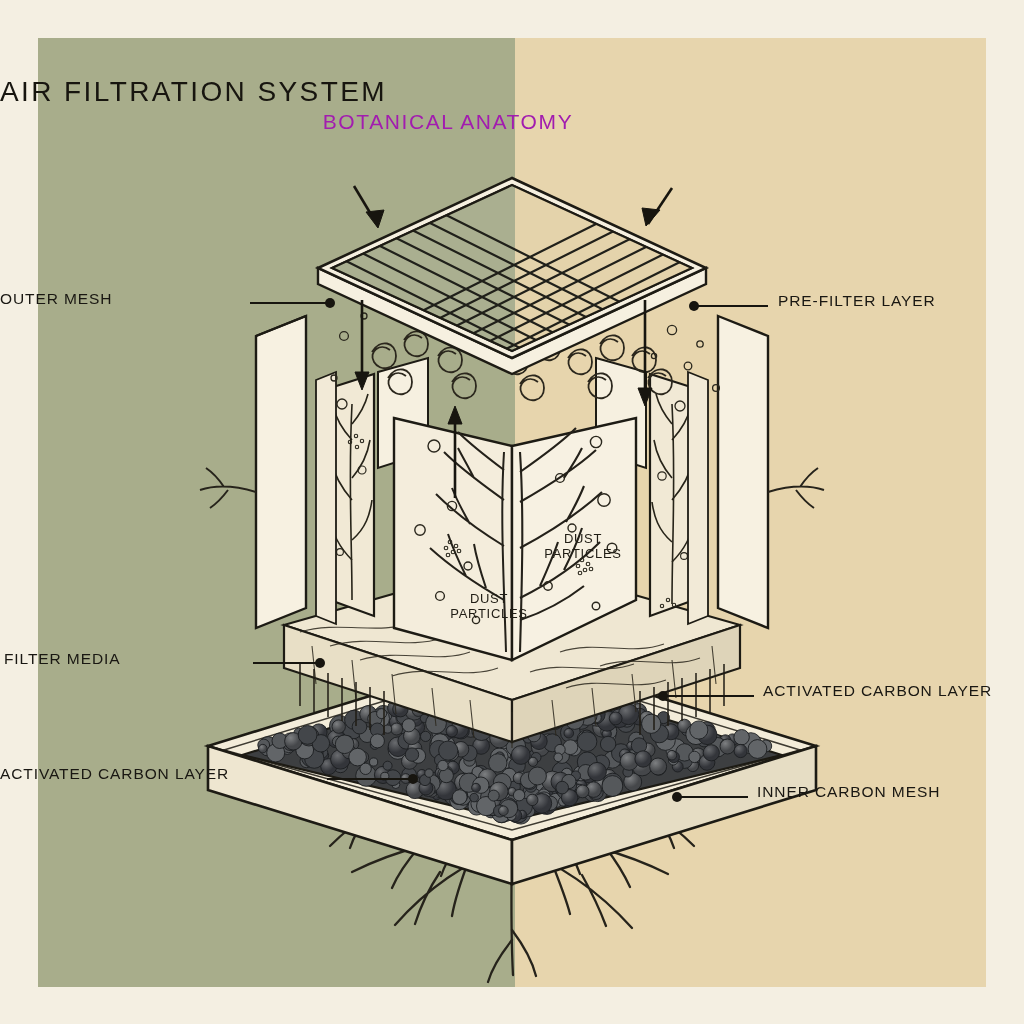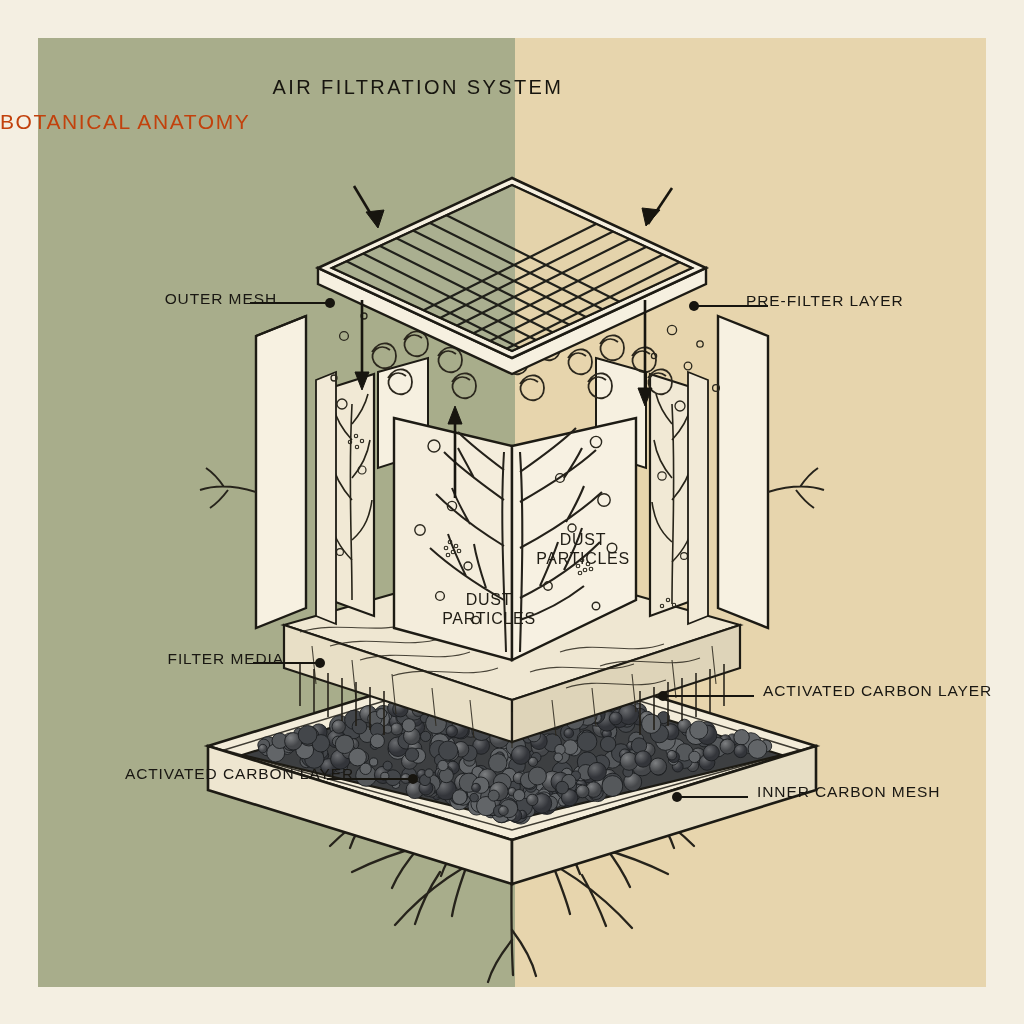--- a/index.html
+++ b/index.html
@@ -3,26 +3,26 @@
 <meta charset="utf-8">
 <style>
   html,body{margin:0;padding:0;background:#f4efe2;}
   body{width:1024px;height:1024px;overflow:hidden;
        font-family:"Liberation Sans","DejaVu Sans",sans-serif;}
   #stage{position:relative;width:1024px;height:1024px;background:#f4efe2;}
   #figure{position:absolute;left:0;top:0;width:1024px;height:1024px;}
   .lbl{position:absolute;font-size:15.5px;letter-spacing:0.9px;color:#191712;
        white-space:nowrap;font-weight:400;}
   .lbl-r{text-align:left;}
-  .lbl-l{text-align:right;padding-left:27px;}
-  .ttl1{position:absolute;left:0;top:76px;width:836px;text-align:center;
-        font-size:20px;letter-spacing:2.4px;color:#17150f;}
-  .ttl2{position:absolute;left:0;top:110px;width:896px;text-align:left;
-        font-size:21px;letter-spacing:1.6px;color:#c2410c;}
-  .dust{position:absolute;font-size:16px;letter-spacing:0.7px;color:#201d15;
+  .lbl-l{}
+  .ttl1{position:absolute;left:0;top:76px;width:836px;
+        font-size:28px;letter-spacing:2.4px;color:#17150f;}
+  .ttl2{position:absolute;left:0;top:110px;width:896px;text-align:center;
+        font-size:21px;letter-spacing:1.6px;color:#a21caf;}
+  .dust{position:absolute;font-size:13px;letter-spacing:0.7px;color:#201d15;
         line-height:1.18em;text-align:center;}
 </style>
 </head>
 <body>
 
 <div id="stage">
 
   <svg id="figure" viewBox="0 0 1024 1024">
     <defs>
       <clipPath id="clipLeft">
@@ -909,21 +909,21 @@
           </g>
         </g>
 
     </g>
   </svg>
 
   <div class="ttl1">AIR FILTRATION SYSTEM</div>
   <div class="ttl2">BOTANICAL ANATOMY</div>
 
   <div class="lbl lbl-l" style="left:0;width:250px;top:290px;">OUTER MESH</div>
-  <div class="lbl lbl-r" style="left:746px;top:292px;">PRE-FILTER LAYER</div>
+  <div class="lbl lbl-r" style="left:778px;top:292px;">PRE-FILTER LAYER</div>
   <div class="lbl lbl-l" style="left:4px;width:253px;top:650px;">FILTER MEDIA</div>
   <div class="lbl lbl-r" style="left:763px;top:682px;">ACTIVATED CARBON LAYER</div>
   <div class="lbl lbl-l" style="left:0;width:327px;top:765px;">ACTIVATED CARBON LAYER</div>
   <div class="lbl lbl-r" style="left:757px;top:783px;">INNER CARBON MESH</div>
 
   <div class="dust" style="left:535px;top:531px;width:96px;">
     <div>DUST</div>
     <div>PARTICLES</div>
   </div>
   <div class="dust" style="left:441px;top:591px;width:96px;">

